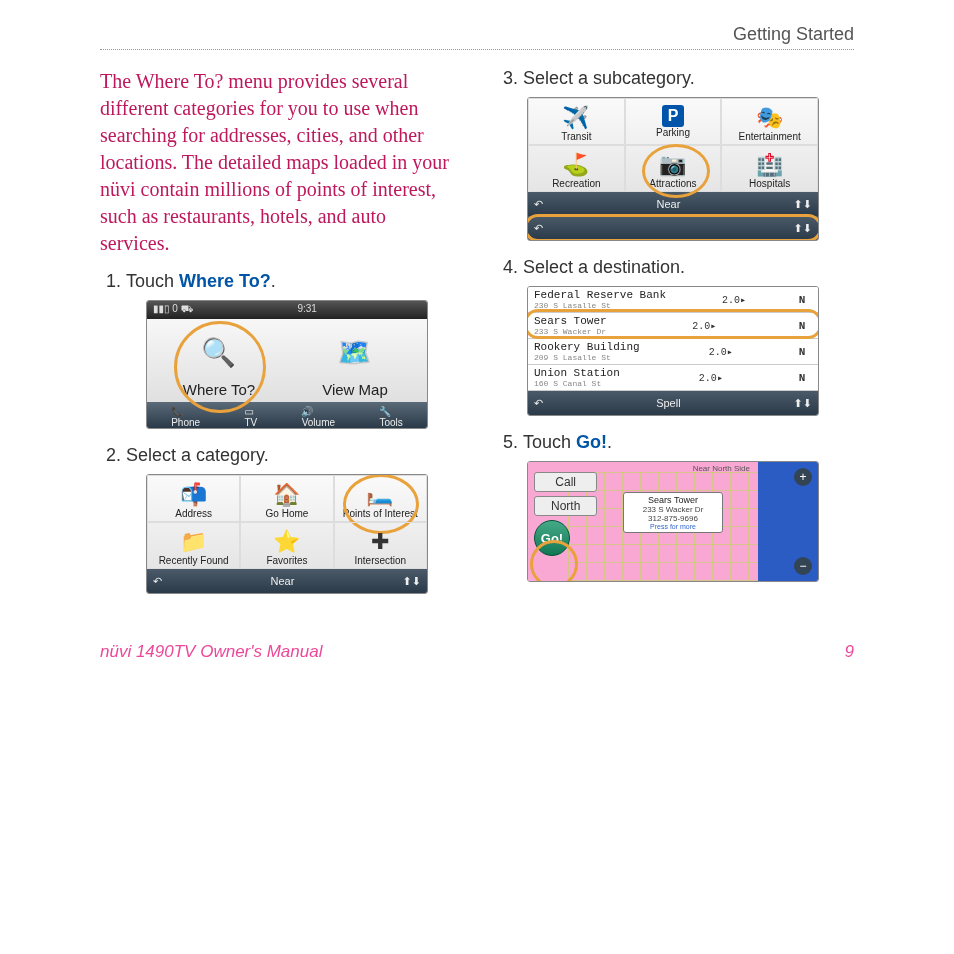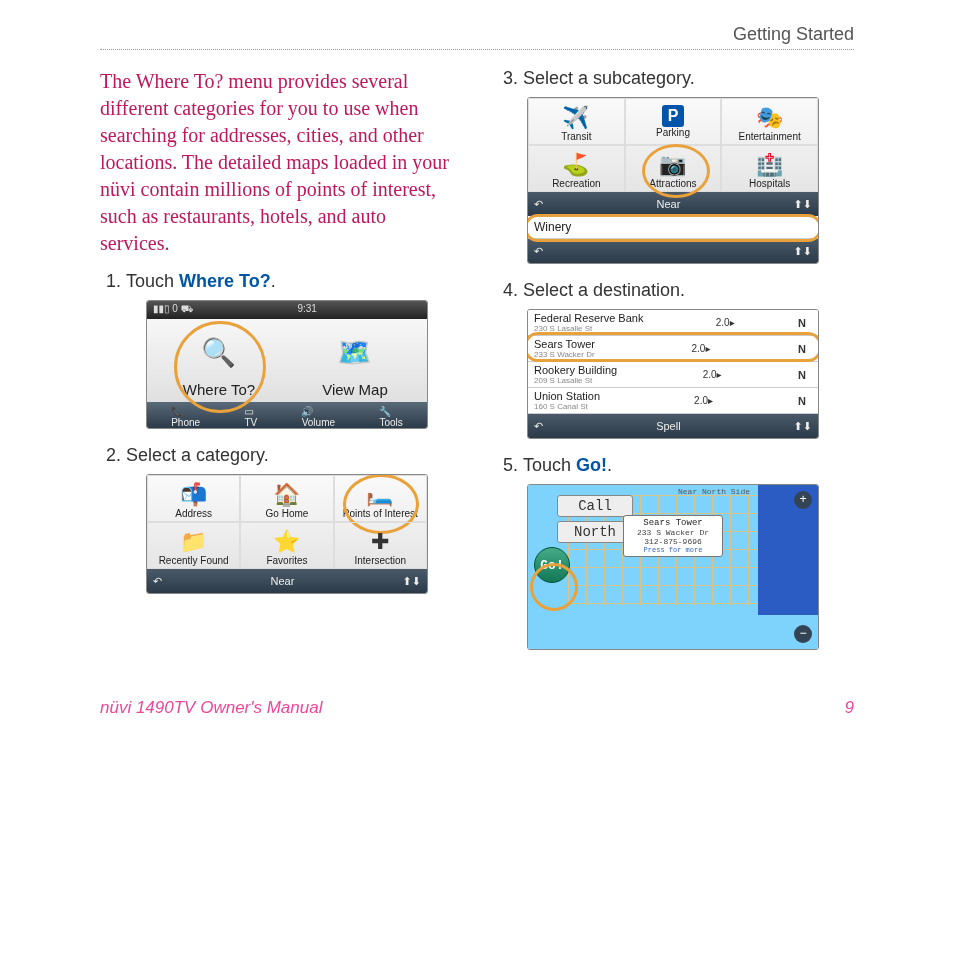--- a/index.html
+++ b/index.html
@@ -170,20 +170,21 @@
     color: #222;
     background: #fff;
   }
   .destrow {
     display: flex;
     justify-content: space-between;
     align-items: center;
     border-bottom: 1px solid #ccc;
     padding: 2px 6px;
     background: #fff;
+    font-family: Liberation Mono, monospace;
   }
   .destrow .nm {
     font-size: 11px;
     color: #222;
   }
   .destrow .sub {
     font-size: 8px;
     color: #888;
   }
   .destrow .dist {
@@ -199,24 +200,23 @@
     text-align: center;
   }
   .hl-pill {
     position: absolute;
     border: 3px solid #e9a23b;
     border-radius: 14px;
   }
   
   .mapbox {
     position: relative;
-    height: 164px;
-    background: #7dd3fc;
+    height: 119px;
+    background: #f9a8d4;
     overflow: hidden;
-    font-family: Liberation Mono, monospace;
   }
   .mapwater {
     position: absolute;
     right: 0;
     top: 0;
     width: 60px;
     height: 130px;
     background: #2a5cc4;
   }
   .mapgrid {
@@ -235,24 +235,23 @@
     left: 6px;
     top: 10px;
     display: flex;
     flex-direction: column;
     gap: 4px;
   }
   .mapbtn {
     background: #eee;
     border: 1px solid #888;
     border-radius: 3px;
-    font-size: 14px;
+    font-size: 12px;
     padding: 2px 16px;
     text-align: center;
-    margin-left: 23px;
   }
   .gobtn {
     background: linear-gradient(#4a8, #175);
     color: #fff;
     font-weight: bold;
     border-radius: 50%;
     width: 34px;
     height: 34px;
     display: flex;
     align-items: center;
@@ -425,21 +424,20 @@
               </div>
             </div>
             <div class="navtabs">
               <span>↶</span>
               <span class="mid">Near</span>
               <span>⬆</span>
               <span>⬇</span>
             </div>
             <div class="listblock">
               <div class="hl-pill" style="left:-4px;top:-2px;width:292px;height:22px"></div>
-              <div class="listrow">Winery</div>
             </div>
             <div class="navtabs">
               <span>↶</span>
               <span class="mid"></span>
               <span>⬆</span>
               <span>⬇</span>
             </div>
           </div>
         </li>
 

